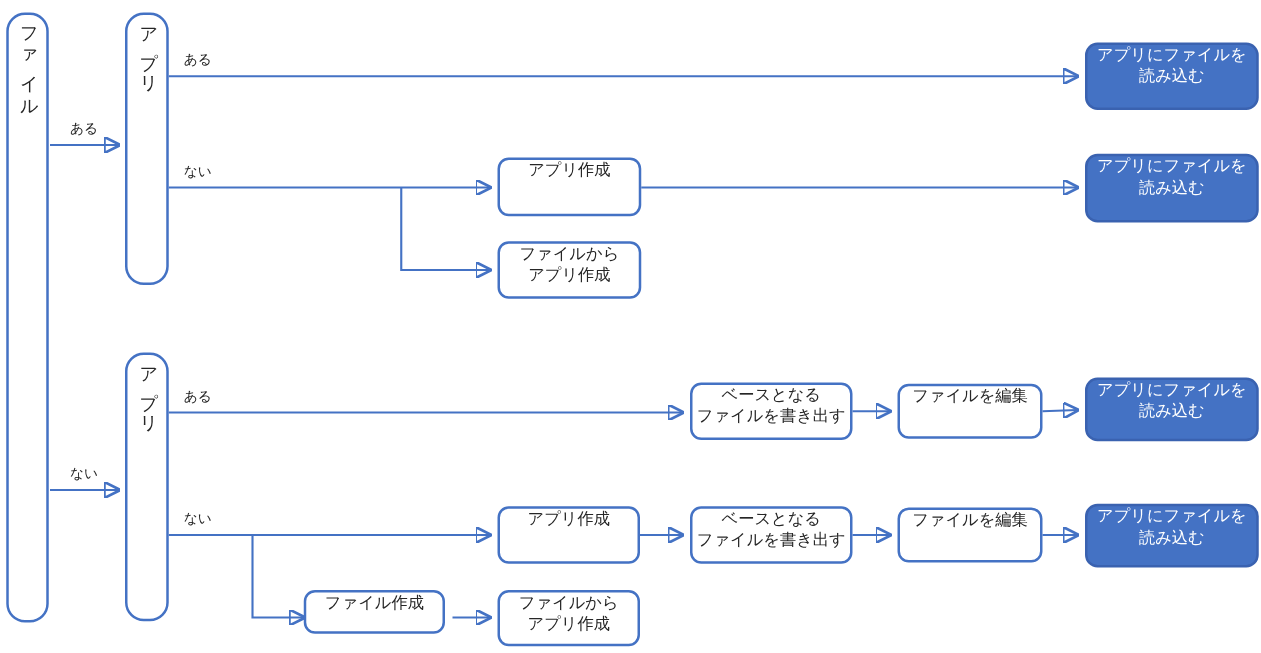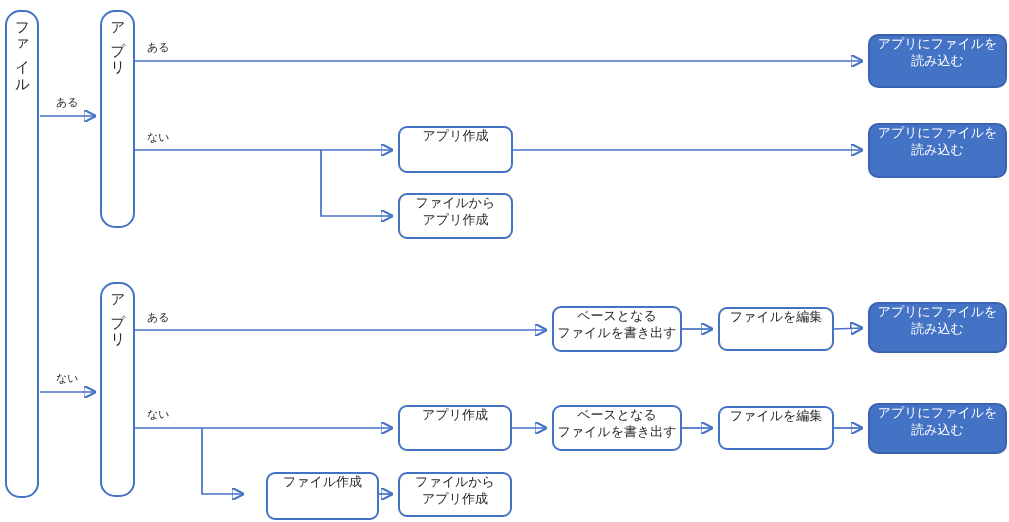--- a/index.html
+++ b/index.html
@@ -97,21 +97,21 @@
     <span class="lbl">アプリ作成</span>
   </div>
   <div class="node" style="left:552px;top:405px;width:130px;height:46px">
     <span class="lbl">ベースとなる
 ファイルを書き出す</span>
   </div>
   <div class="node" style="left:718px;top:406px;width:116px;height:44px">
     <span class="lbl">ファイルを編集</span>
   </div>
 
-  <div class="node" style="left:266px;top:472px;width:113px;height:48px">
+  <div class="node" style="left:243px;top:472px;width:113px;height:35px">
     <span class="lbl">ファイル作成</span>
   </div>
   <div class="node" style="left:398px;top:472px;width:114px;height:45px">
     <span class="lbl">ファイルから
 アプリ作成</span>
   </div>
 
   <div class="node result" style="left:868px;top:34px;width:139px;height:54px">
     <span class="lbl">アプリにファイルを
 読み込む</span>

